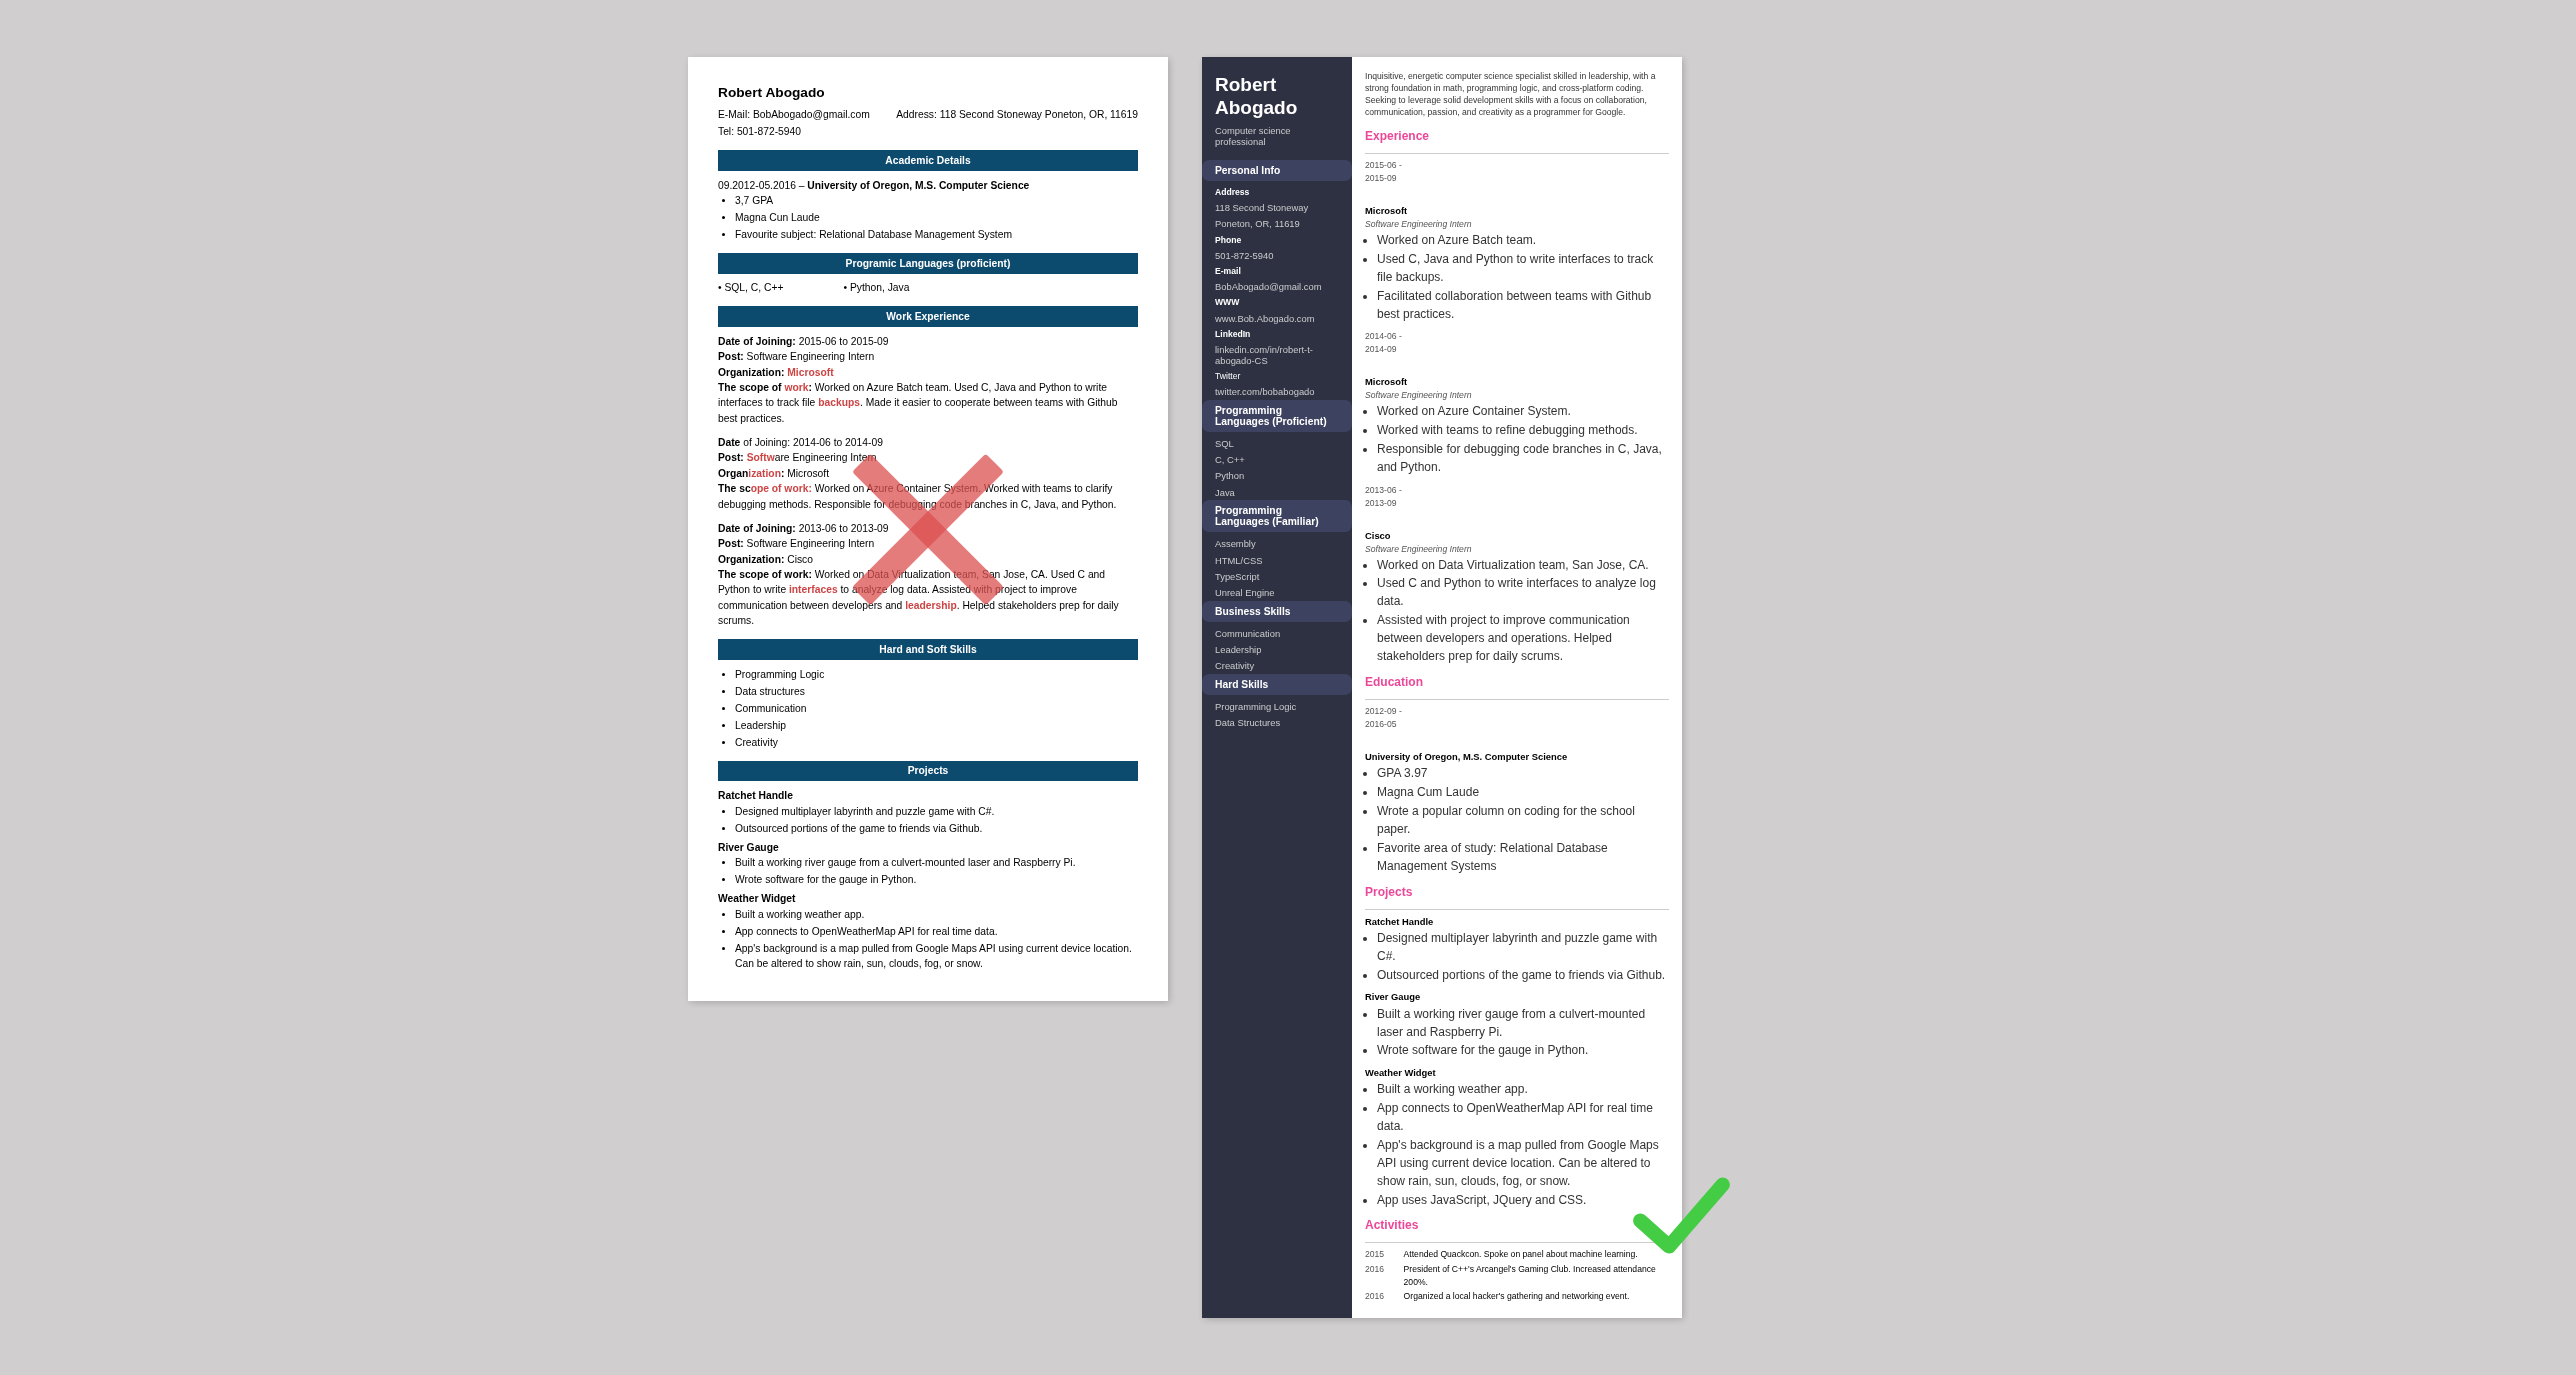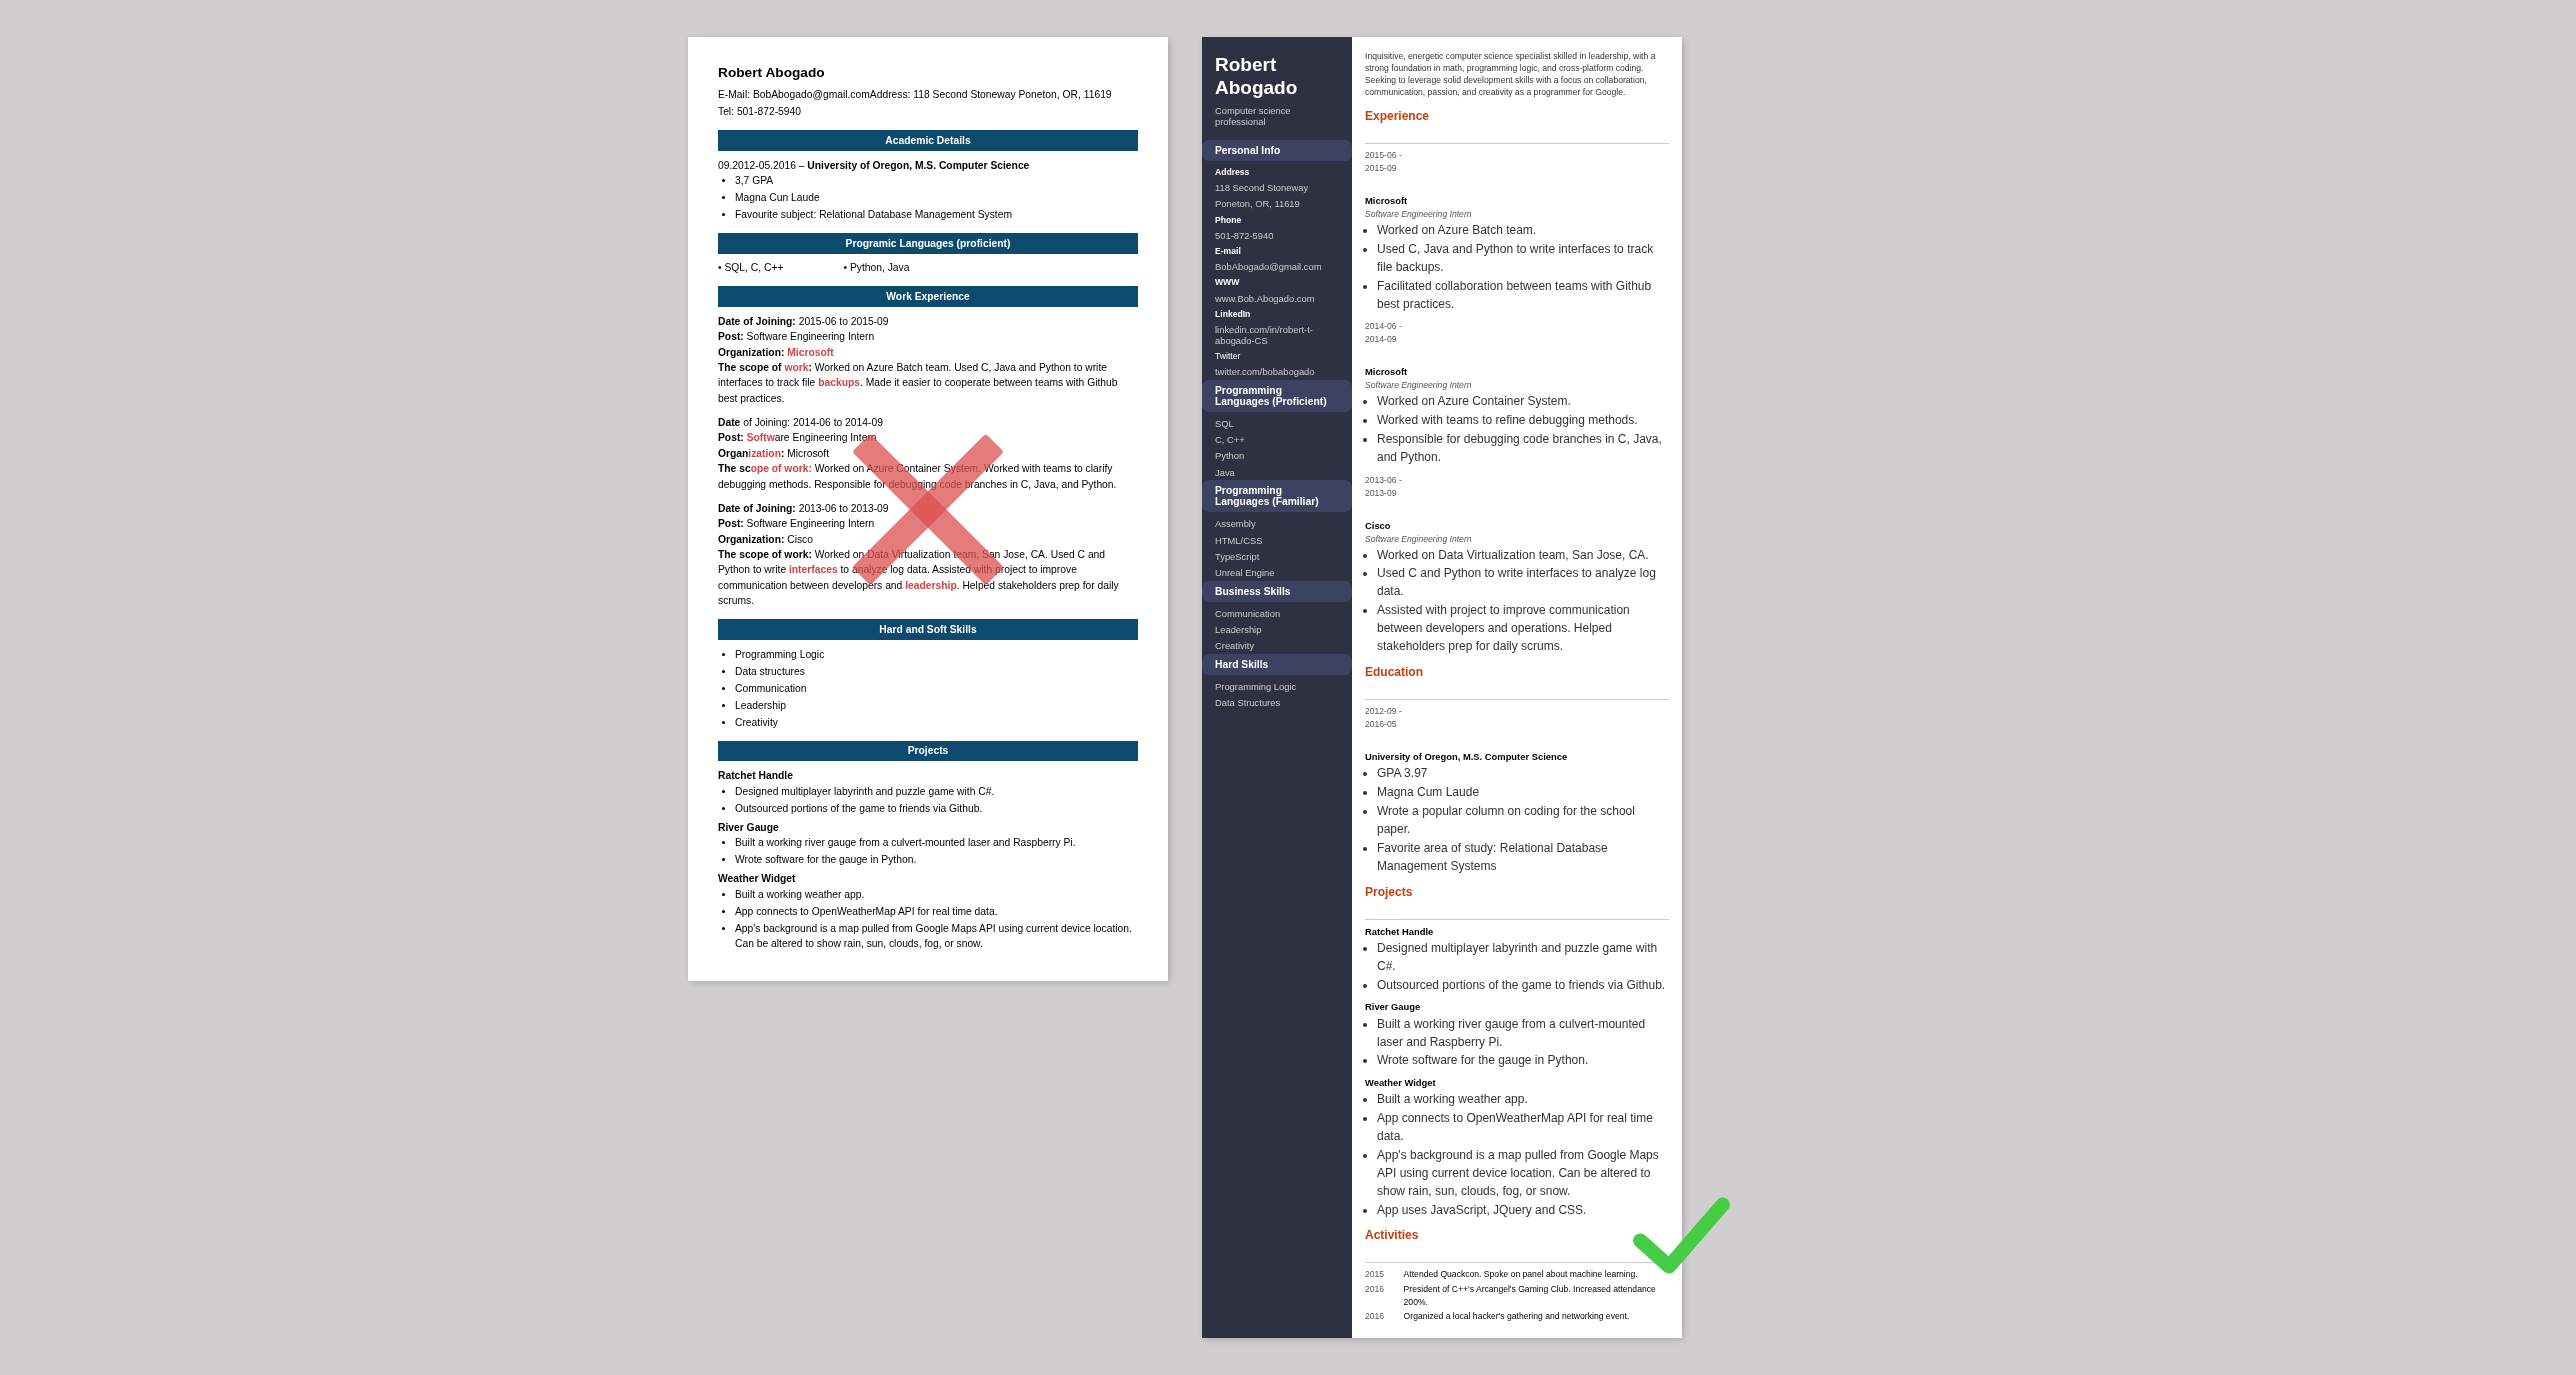--- a/index.html
+++ b/index.html
@@ -31,21 +31,21 @@
       position: relative;
       box-shadow: 1.7px 1.7px 6.9px rgba(0,0,0,0.2);
     }
     .resume-left .name {
       font-size: 13.7px;
       font-weight: bold;
       margin-bottom: 3.4px;
     }
     .resume-left .contact-row {
       display: flex;
-      justify-content: flex-start;
+      justify-content: space-between;
       margin-bottom: 1.7px;
     }
     .resume-left .section-header {
       background: #0c4a6e;
       color: white;
       text-align: center;
       padding: 2.6px 0;
       margin: 10.3px 0 6.9px 0;
       font-size: 10.3px;
       font-weight: bold;
@@ -152,24 +152,24 @@
     }
     .resume-right .main-content .summary {
       font-size: 8.6px;
       color: #333;
       margin-bottom: 8.6px;
       line-height: 1.4;
     }
     .resume-right .main-content .section-title {
       font-size: 12px;
       font-weight: bold;
-      color: #c2410c;
+      color: #ec4899;
       border-bottom: 0.9px solid #ccc;
       margin-bottom: 5.1px;
-      padding-bottom: 18px;
+      padding-bottom: 8px;
     }
     .resume-right .main-content .exp-entry {
       margin-bottom: 6.9px;
     }
     .resume-right .main-content .exp-header {
       display: flex;
       gap: 19px;
       flex-direction: column;
     }
     .resume-right .main-content .exp-dates {

